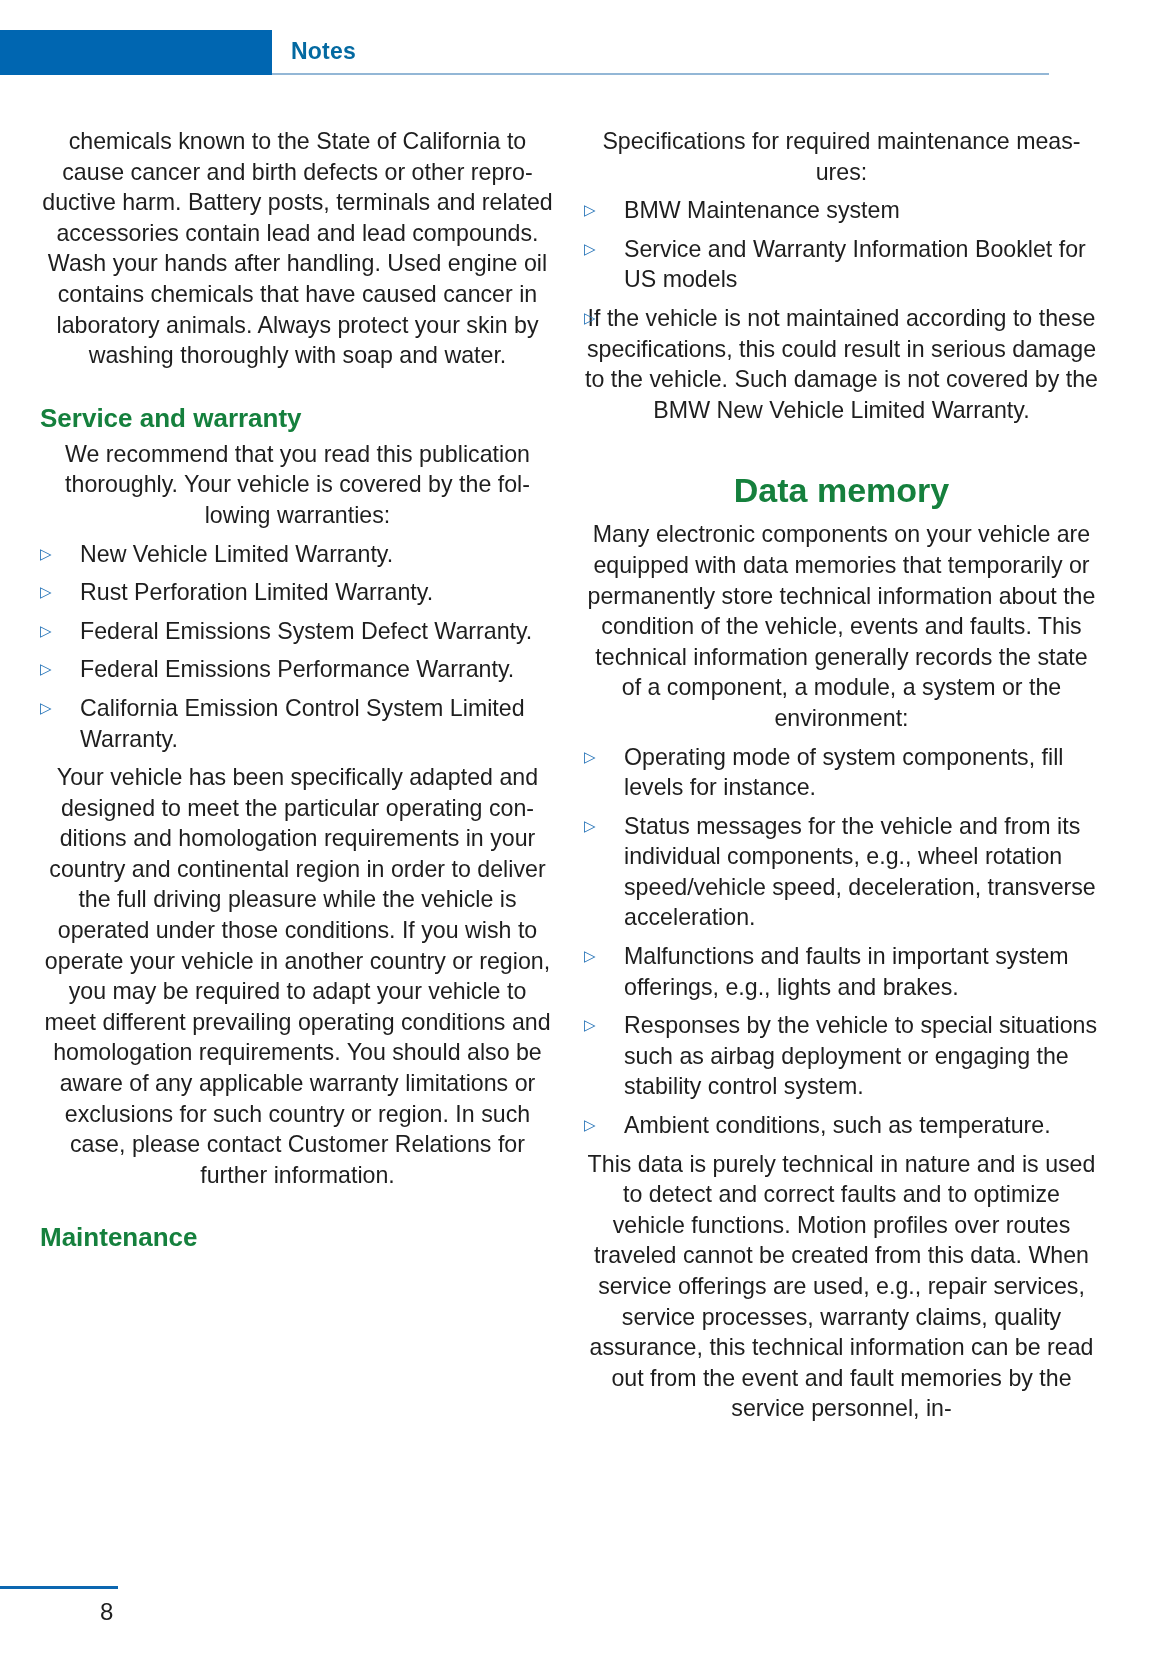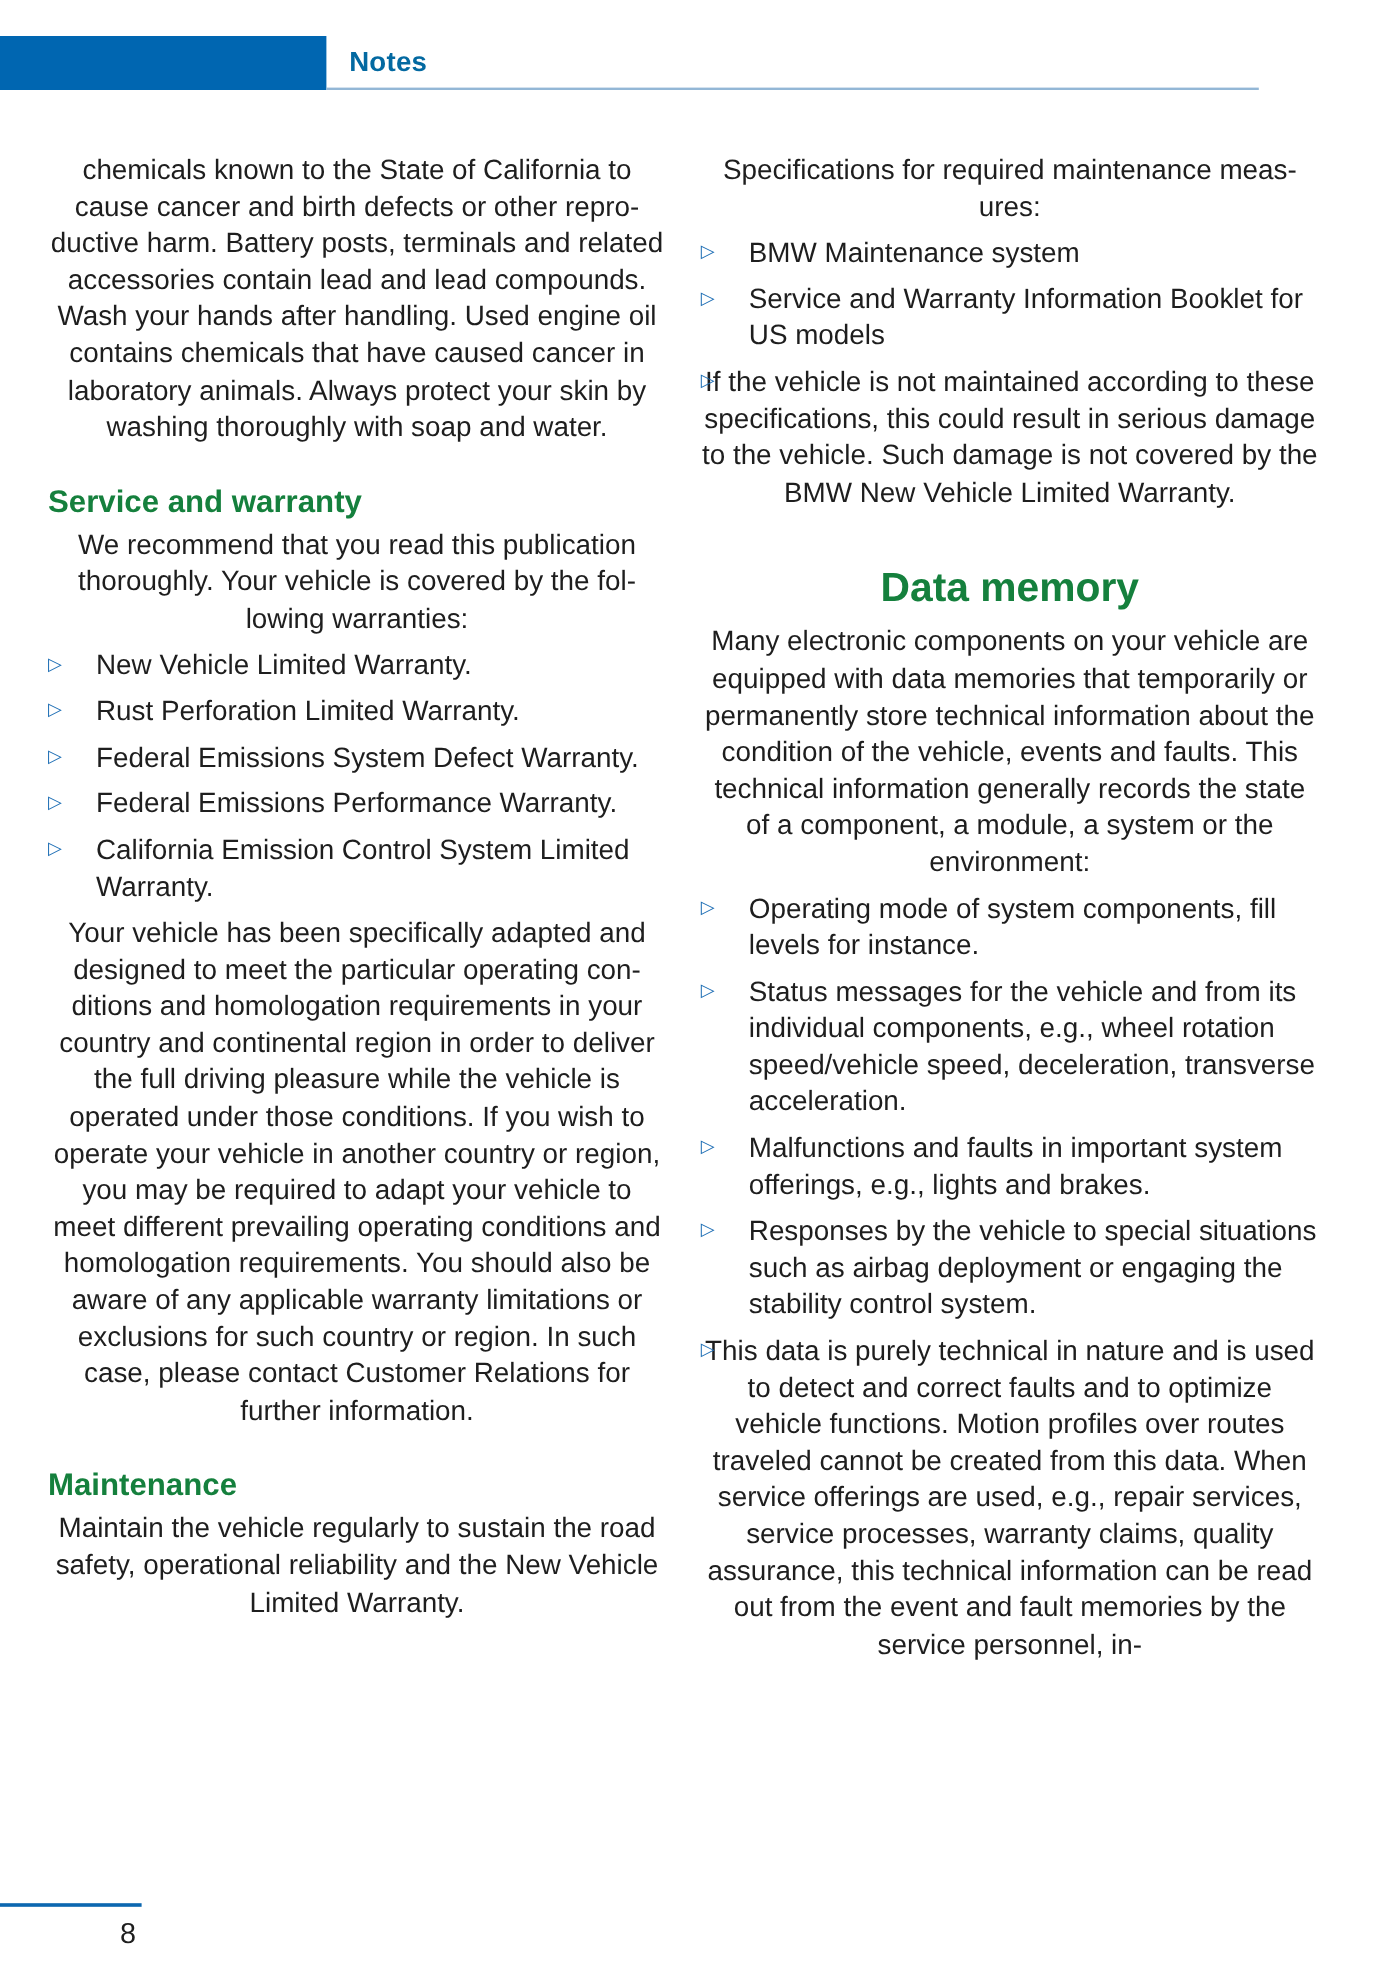--- a/index.html
+++ b/index.html
@@ -65,38 +65,37 @@
   <ul class="tri">
     <li><span class="bullet">▷</span><span>New Vehicle Limited Warranty.</span></li>
     <li><span class="bullet">▷</span><span>Rust Perforation Limited Warranty.</span></li>
     <li><span class="bullet">▷</span><span>Federal Emissions System Defect War­ranty.</span></li>
     <li><span class="bullet">▷</span><span>Federal Emissions Performance Warranty.</span></li>
     <li><span class="bullet">▷</span><span>California Emission Control System Lim­ited Warranty.</span></li>
   </ul>
   <p style="margin-bottom:30px;">Your vehicle has been specifically adapted and designed to meet the particular operating con­ditions and homologation requirements in your country and continental region in order to de­liver the full driving pleasure while the vehicle is operated under those conditions. If you wish to operate your vehicle in another country or region, you may be required to adapt your ve­hicle to meet different prevailing operating conditions and homologation requirements. You should also be aware of any applicable warranty limitations or exclusions for such country or region. In such case, please contact Customer Relations for further information.</p>
 
   <h2 class="sub" style="margin-bottom:4px;">Maintenance</h2>
-  <p>Maintain the vehicle regularly to sustain the road safety, operational reliability and the New Vehicle Limited Warranty.</p>
 </div>
 
 <div class="col col-right">
   <p>Specifications for required maintenance meas­ures:</p>
   <ul class="tri">
     <li><span class="bullet">▷</span><span>BMW Maintenance system</span></li>
     <li><span class="bullet">▷</span><span>Service and Warranty Information Booklet for US models</span></li>
     <li><span class="bullet">▷</span></li>
   </ul>
   <p style="margin-bottom:44px;">If the vehicle is not maintained according to these specifications, this could result in seri­ous damage to the vehicle. Such damage is not covered by the BMW New Vehicle Limited Warranty.</p>
 
   <h2 class="main" style="margin-bottom:8px;">Data memory</h2>
   <p>Many electronic components on your vehicle are equipped with data memories that tempo­rarily or permanently store technical informa­tion about the condition of the vehicle, events and faults. This technical information generally records the state of a component, a module, a system or the environment:</p>
   <ul class="tri">
     <li><span class="bullet">▷</span><span>Operating mode of system components, fill levels for instance.</span></li>
     <li><span class="bullet">▷</span><span>Status messages for the vehicle and from its individual components, e.g., wheel rota­tion speed/vehicle speed, deceleration, transverse acceleration.</span></li>
     <li><span class="bullet">▷</span><span>Malfunctions and faults in important sys­tem offerings, e.g., lights and brakes.</span></li>
     <li><span class="bullet">▷</span><span>Responses by the vehicle to special situa­tions such as airbag deployment or engag­ing the stability control system.</span></li>
-    <li><span class="bullet">▷</span></li>
+    <li><span class="bullet">▷</span><span>Ambient conditions, such as temperature.</span></li>
   </ul>
   <p>This data is purely technical in nature and is used to detect and correct faults and to opti­mize vehicle functions. Motion profiles over routes traveled cannot be created from this data. When service offerings are used, e.g., re­pair services, service processes, warranty claims, quality assurance, this technical infor­mation can be read out from the event and fault memories by the service personnel, in-</p>
 </div>
 
 <div class="footer-rule"></div>
 <div class="page-number">8</div>
 
 </body></html>

